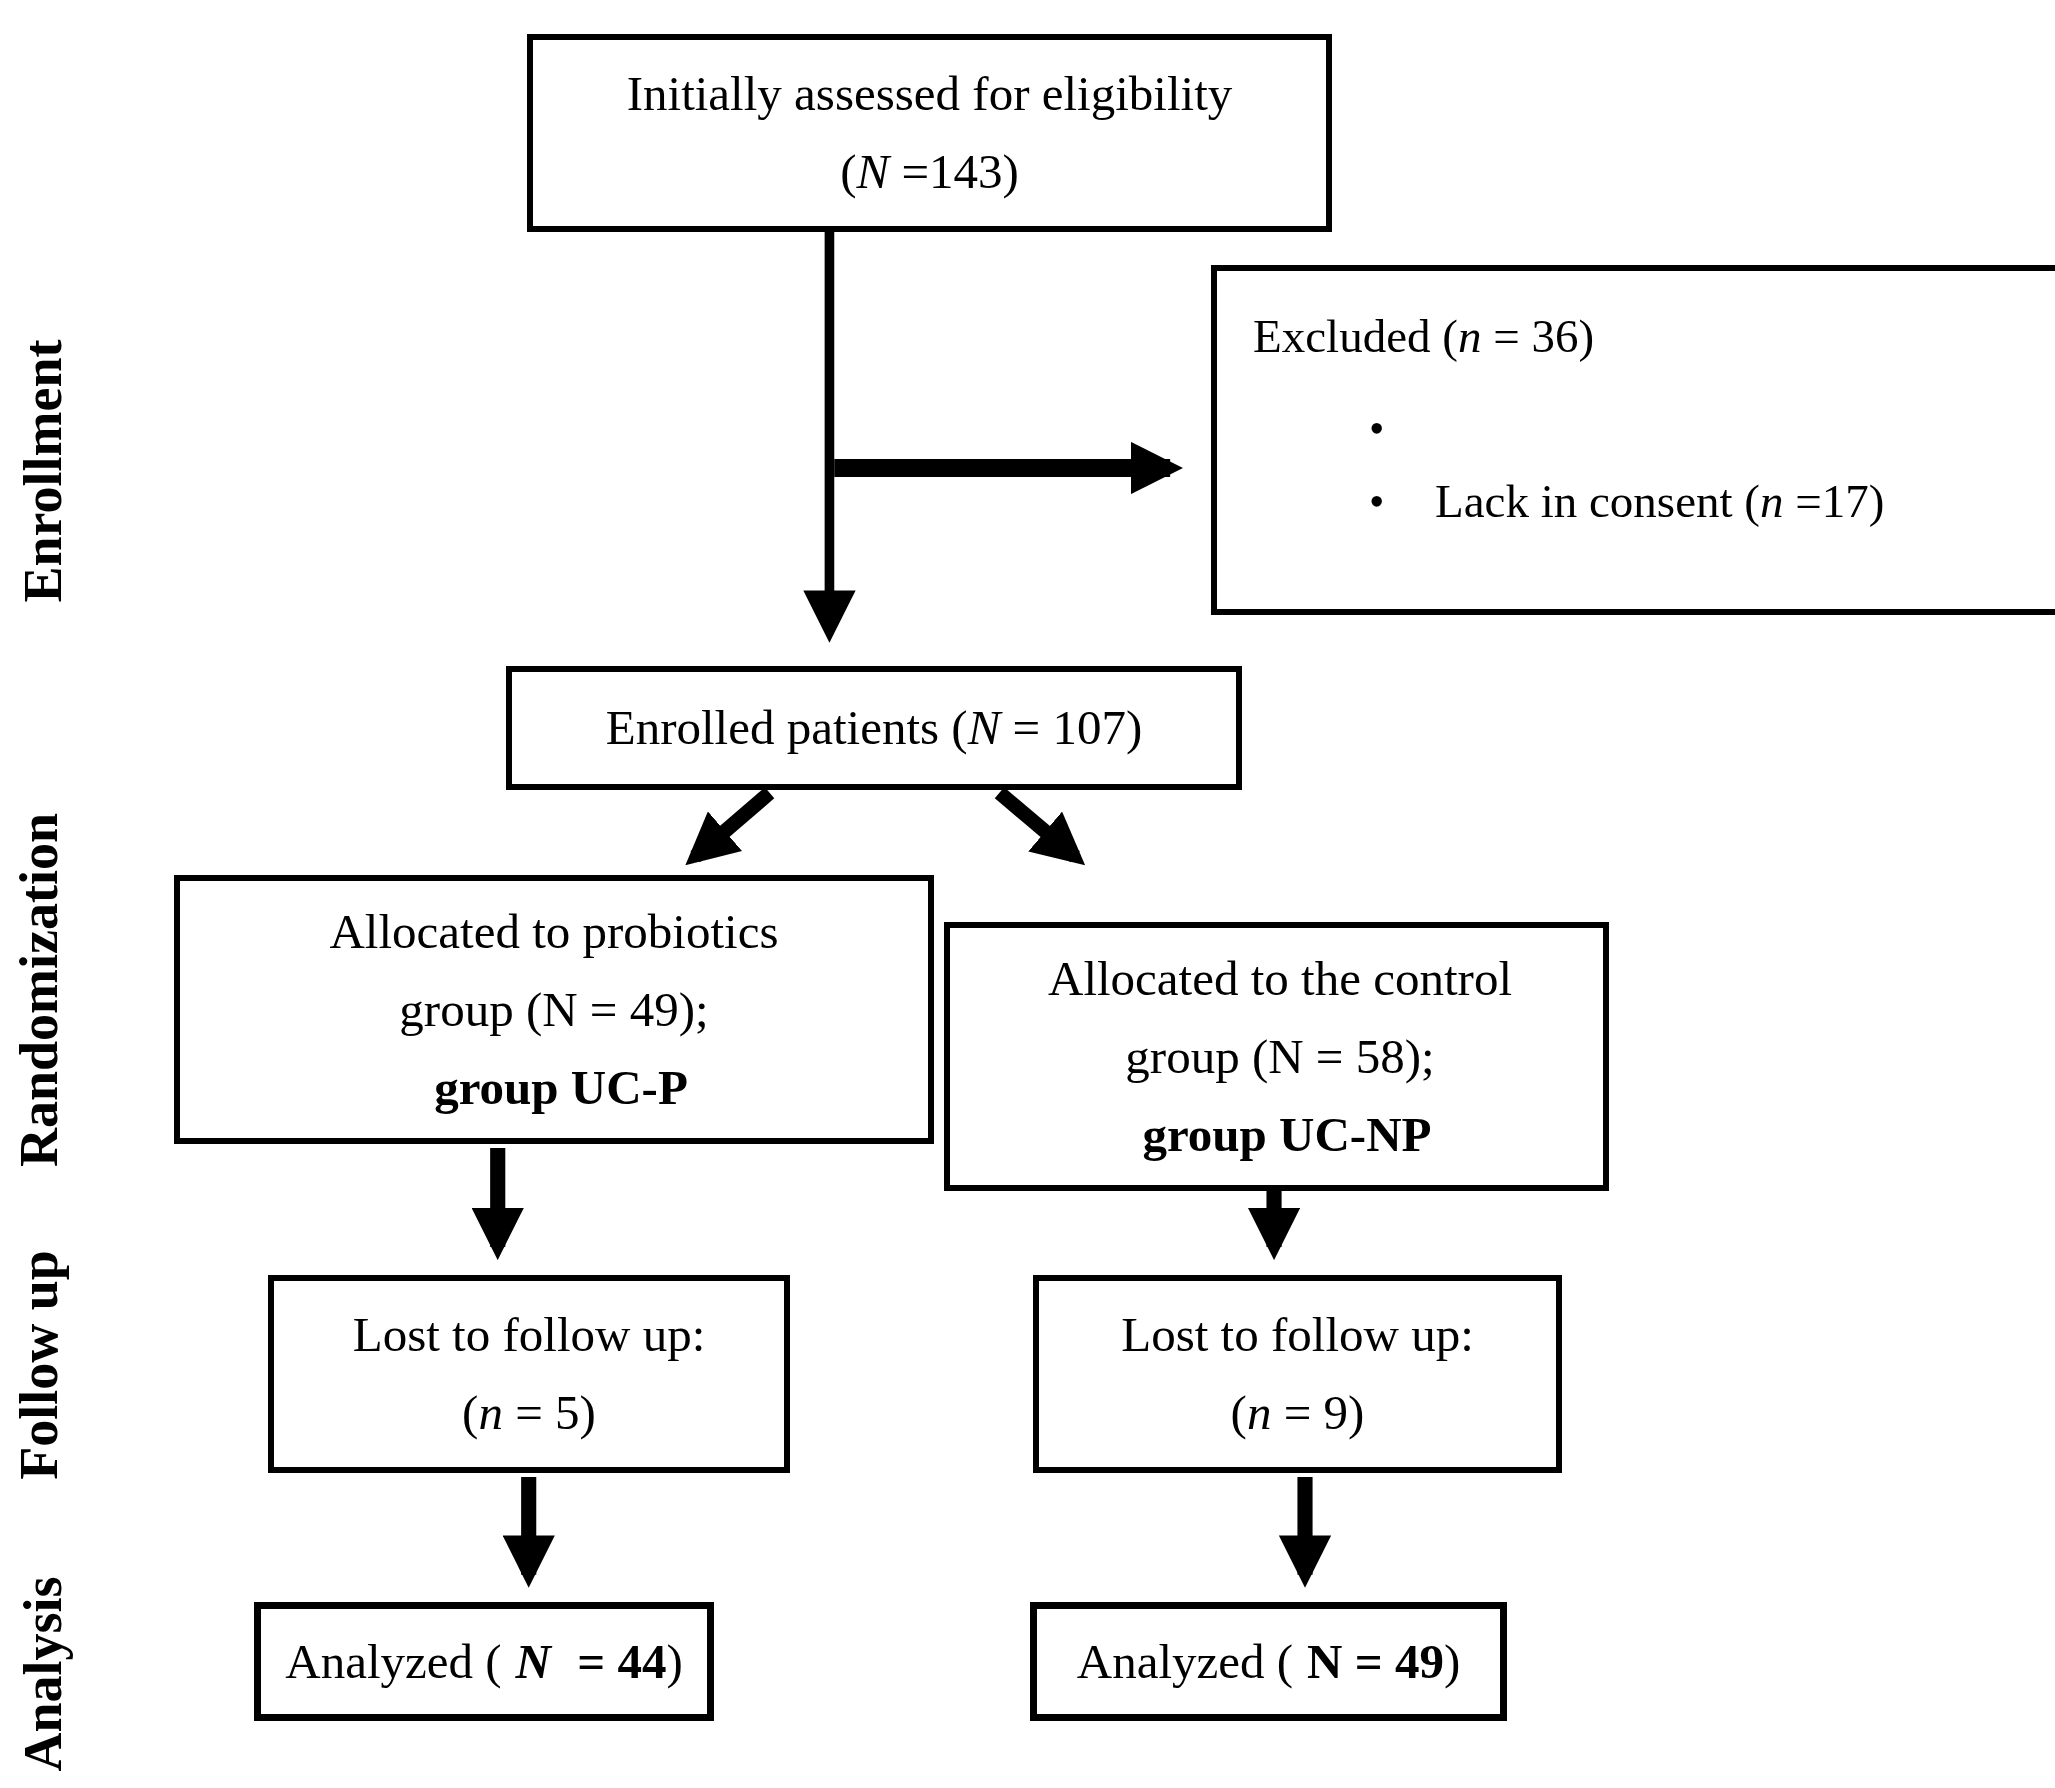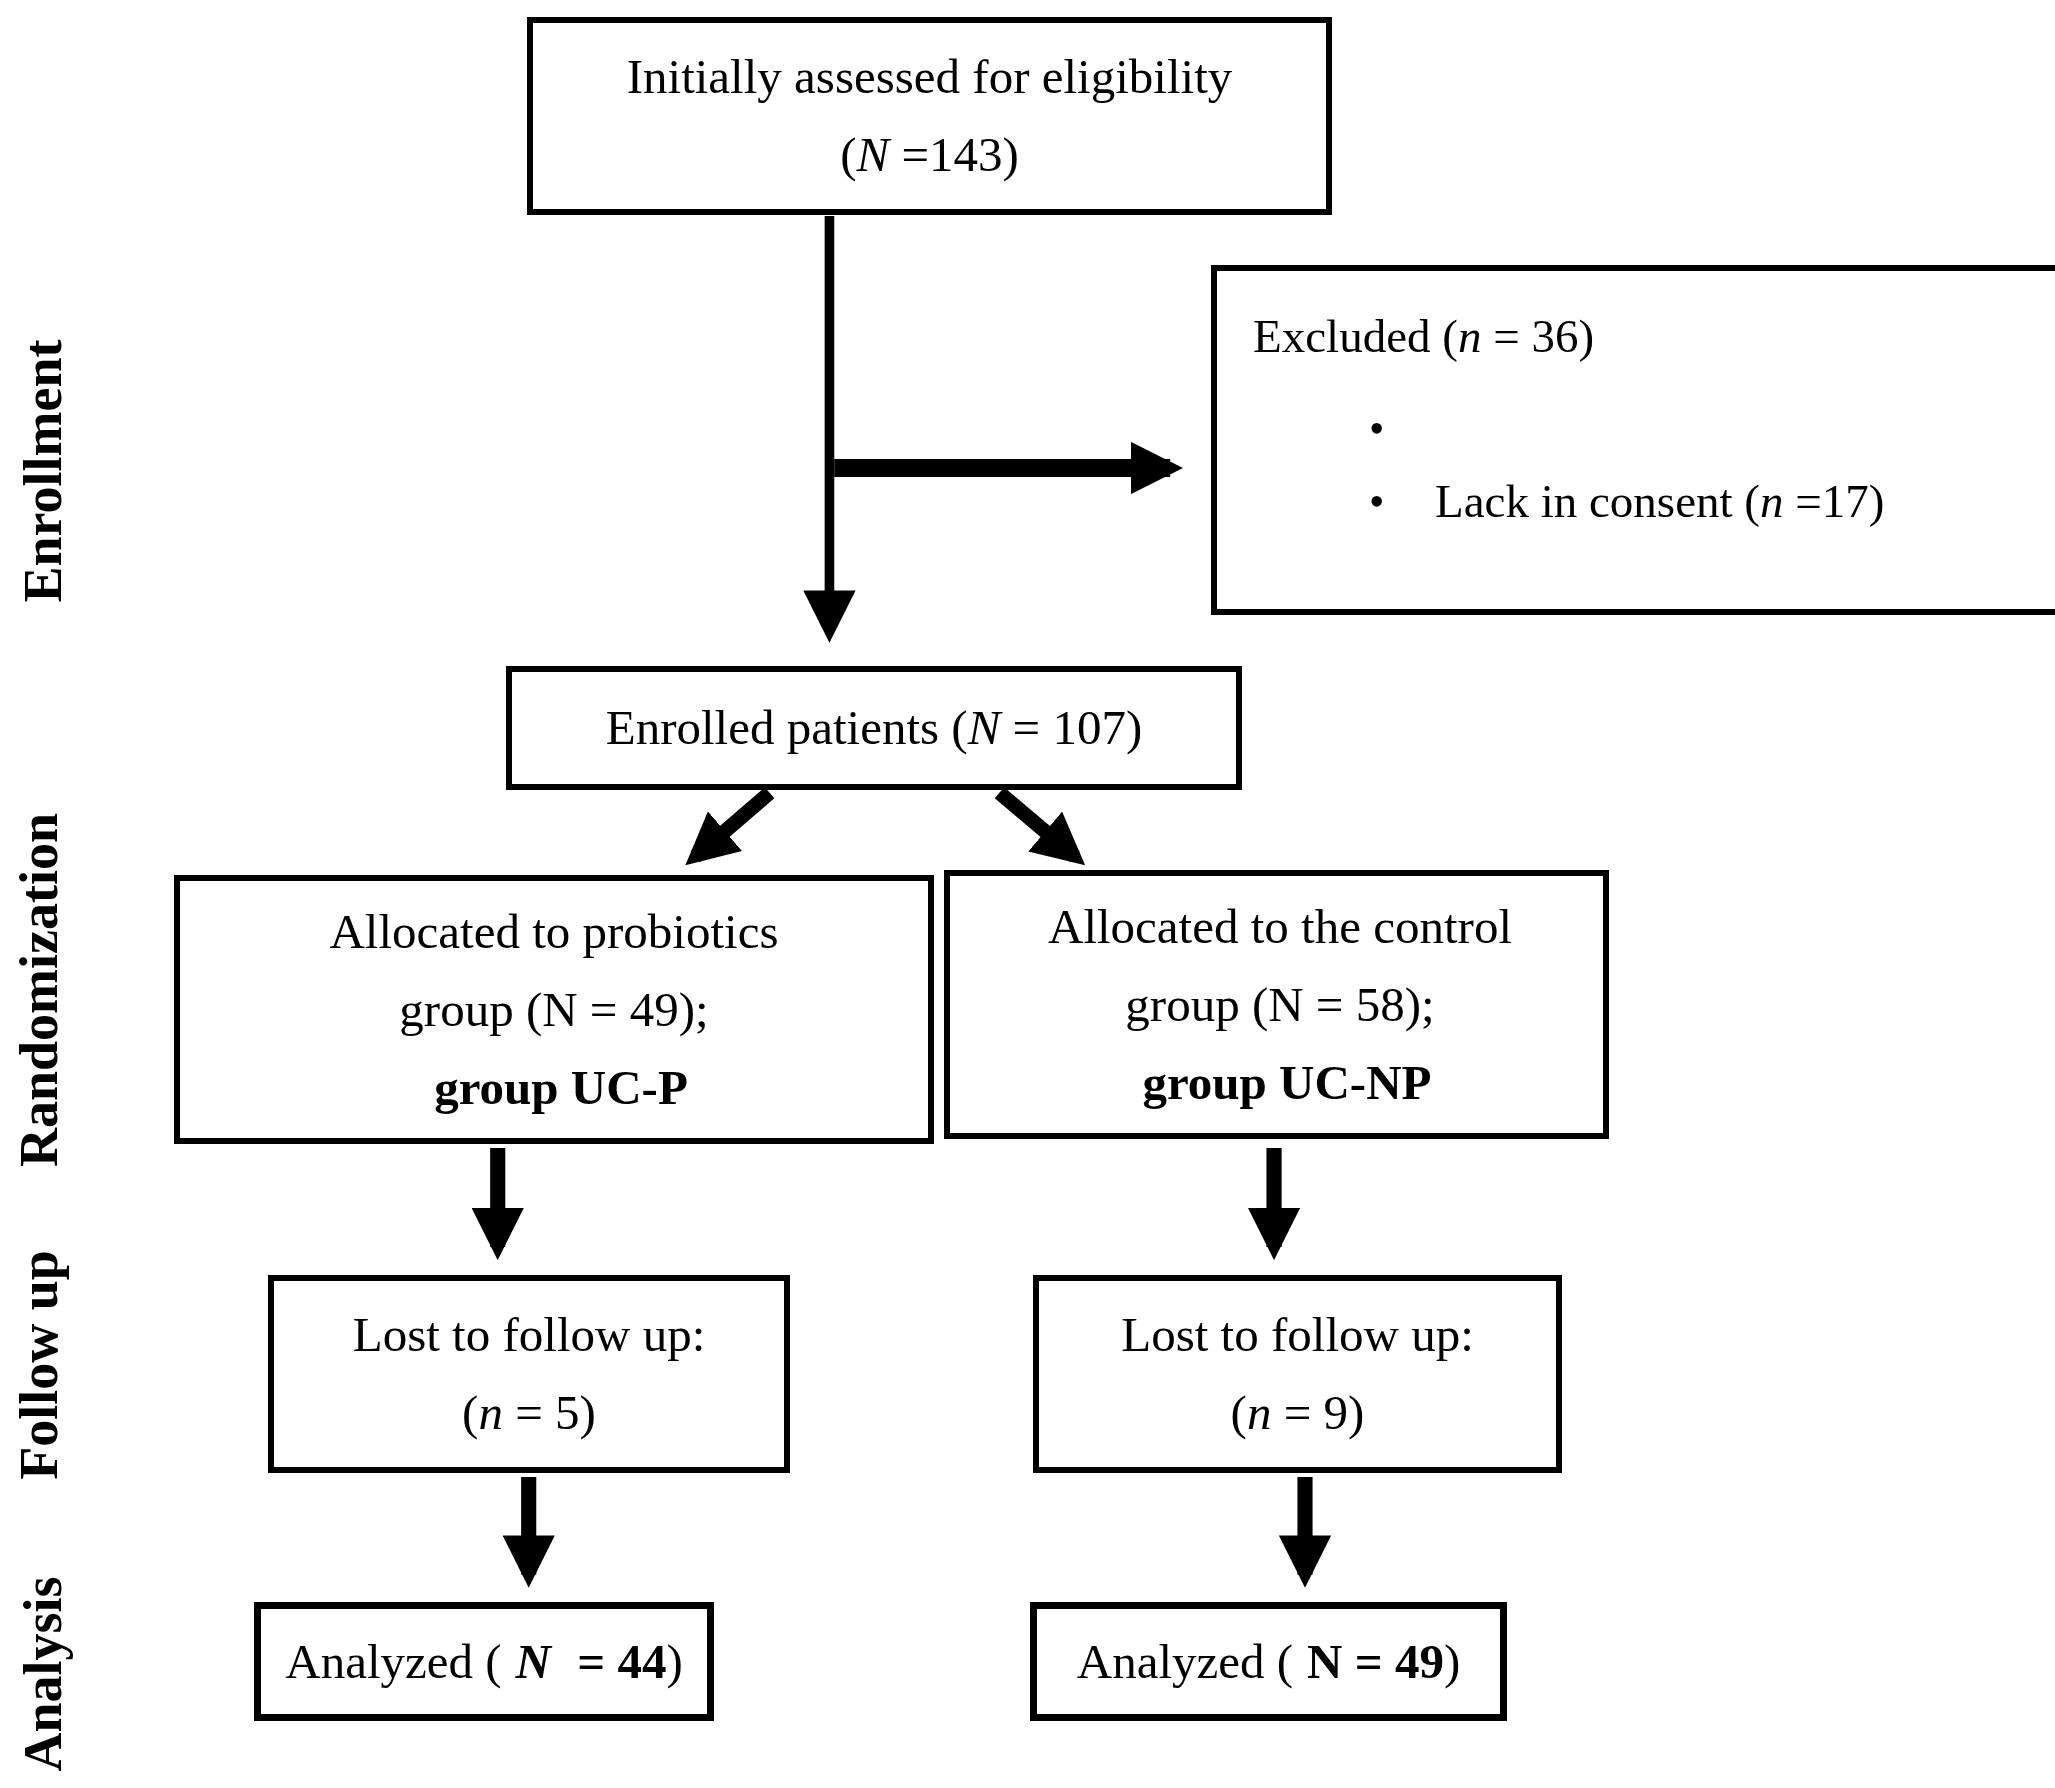--- a/index.html
+++ b/index.html
@@ -94,21 +94,21 @@
     <g>
       <line x1="1896" y1="2146" x2="1896" y2="2288" stroke="#000000" stroke-width="22" marker-end="url(#ah)"></line>
     </g>
   </svg>
 
   <div class="side-label" style="left:43px; top:471px;">Enrollment</div>
   <div class="side-label" style="left:39px; top:990px;">Randomization</div>
   <div class="side-label" style="left:39px; top:1365px;">Follow up</div>
   <div class="side-label" style="left:43px; top:1674px;">Analysis</div>
 
-  <div class="box" style="left:527px; top:17px; width:805px; height:198px;">
+  <div class="box" style="left:527px; top:34px; width:805px; height:198px;">
       <div class="tline"><span>Initially assessed for eligibility</span></div>
       <div class="tline"><span>(</span><span class="it">N</span><span> =143)</span></div>
     </div>
 
   <div class="box excluded-box" style="left:1211px; top:265px; width:912px; height:350px;">
     <div class="ex-title"><span>Excluded (</span><span class="it">n</span><span> = 36)</span></div>
     <div class="brow">
       <span class="bdot">•</span>
     </div>
     <div class="brow">
@@ -120,21 +120,21 @@
   <div class="box" style="left:506px; top:666px; width:736px; height:124px;">
       <div class="tline"><span>Enrolled patients (</span><span class="it">N</span><span> = 107)</span></div>
     </div>
 
   <div class="box" style="left:174px; top:875px; width:760px; height:269px;">
       <div class="tline"><span>Allocated to probiotics</span></div>
       <div class="tline"><span>group (N = 49);</span></div>
       <div class="tline"><span class="bd">group UC-P</span></div>
     </div>
 
-  <div class="box" style="left:944px; top:870px; width:665px; height:269px;padding-left:7px;">
+  <div class="box" style="left:944px; top:922px; width:665px; height:269px;padding-left:7px;">
       <div class="tline"><span>Allocated to the control</span></div>
       <div class="tline"><span>group (N = 58);</span></div>
       <div class="tline"><span class="bd">group UC-NP</span></div>
     </div>
 
   <div class="box" style="left:268px; top:1275px; width:522px; height:198px;">
       <div class="tline"><span>Lost to follow up:</span></div>
       <div class="tline"><span>(</span><span class="it">n</span><span> = 5)</span></div>
     </div>
 

